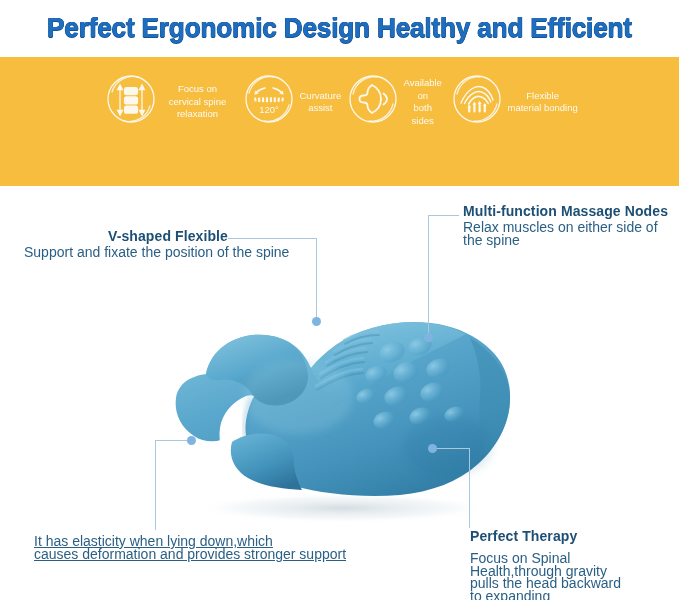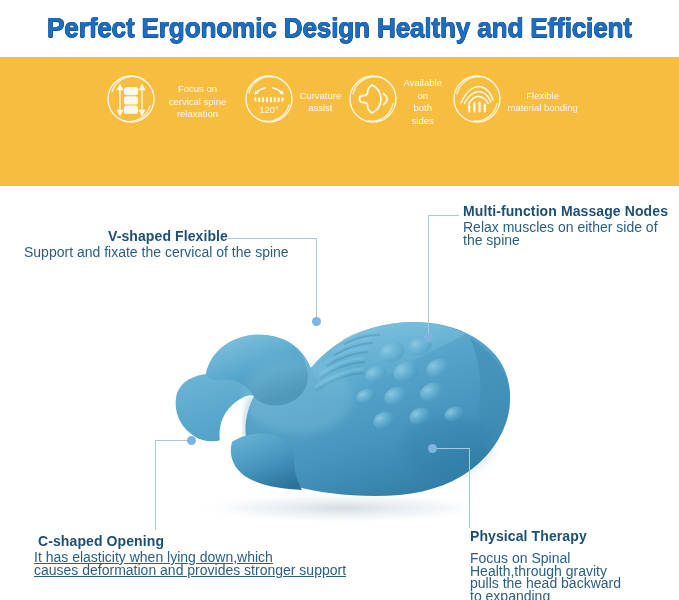--- a/index.html
+++ b/index.html
@@ -404,35 +404,34 @@
     <div class="dot" style="left:187px;top:250px;"></div>
 
     <div class="line h" style="left:436px;top:262px;width:34px;"></div>
     <div class="line v" style="left:469px;top:262px;height:80px;"></div>
     <div class="dot" style="left:428px;top:258px;"></div>
 
   </div>
 
   <div class="callout co-v">
     <div class="c-title">V-shaped Flexible</div>
-    <div class="c-body">Support and fixate the cervical of the spine</div>
+    <div class="c-body">Support and fixate the position of the spine</div>
   </div>
 
   <div class="callout co-nodes">
     <div class="c-title">Multi-function Massage  Nodes</div>
     <div class="c-body">Relax muscles on either side of the spine</div>
   </div>
 
   <div class="callout co-c">
-    <div class="c-title">C-shaped Opening</div>
     <div class="c-body">It has elasticity when lying down,which
 causes deformation and provides stronger support</div>
   </div>
 
   <div class="callout co-pt">
-    <div class="c-title">Physical Therapy</div>
+    <div class="c-title">Perfect Therapy</div>
     <div class="c-body">Focus on Spinal Health,through gravity
 pulls the head backward to expanding
 and separating the verte-brae for neck
 traction therapy</div>
   </div>
 
 </div>
 
 </body></html>

